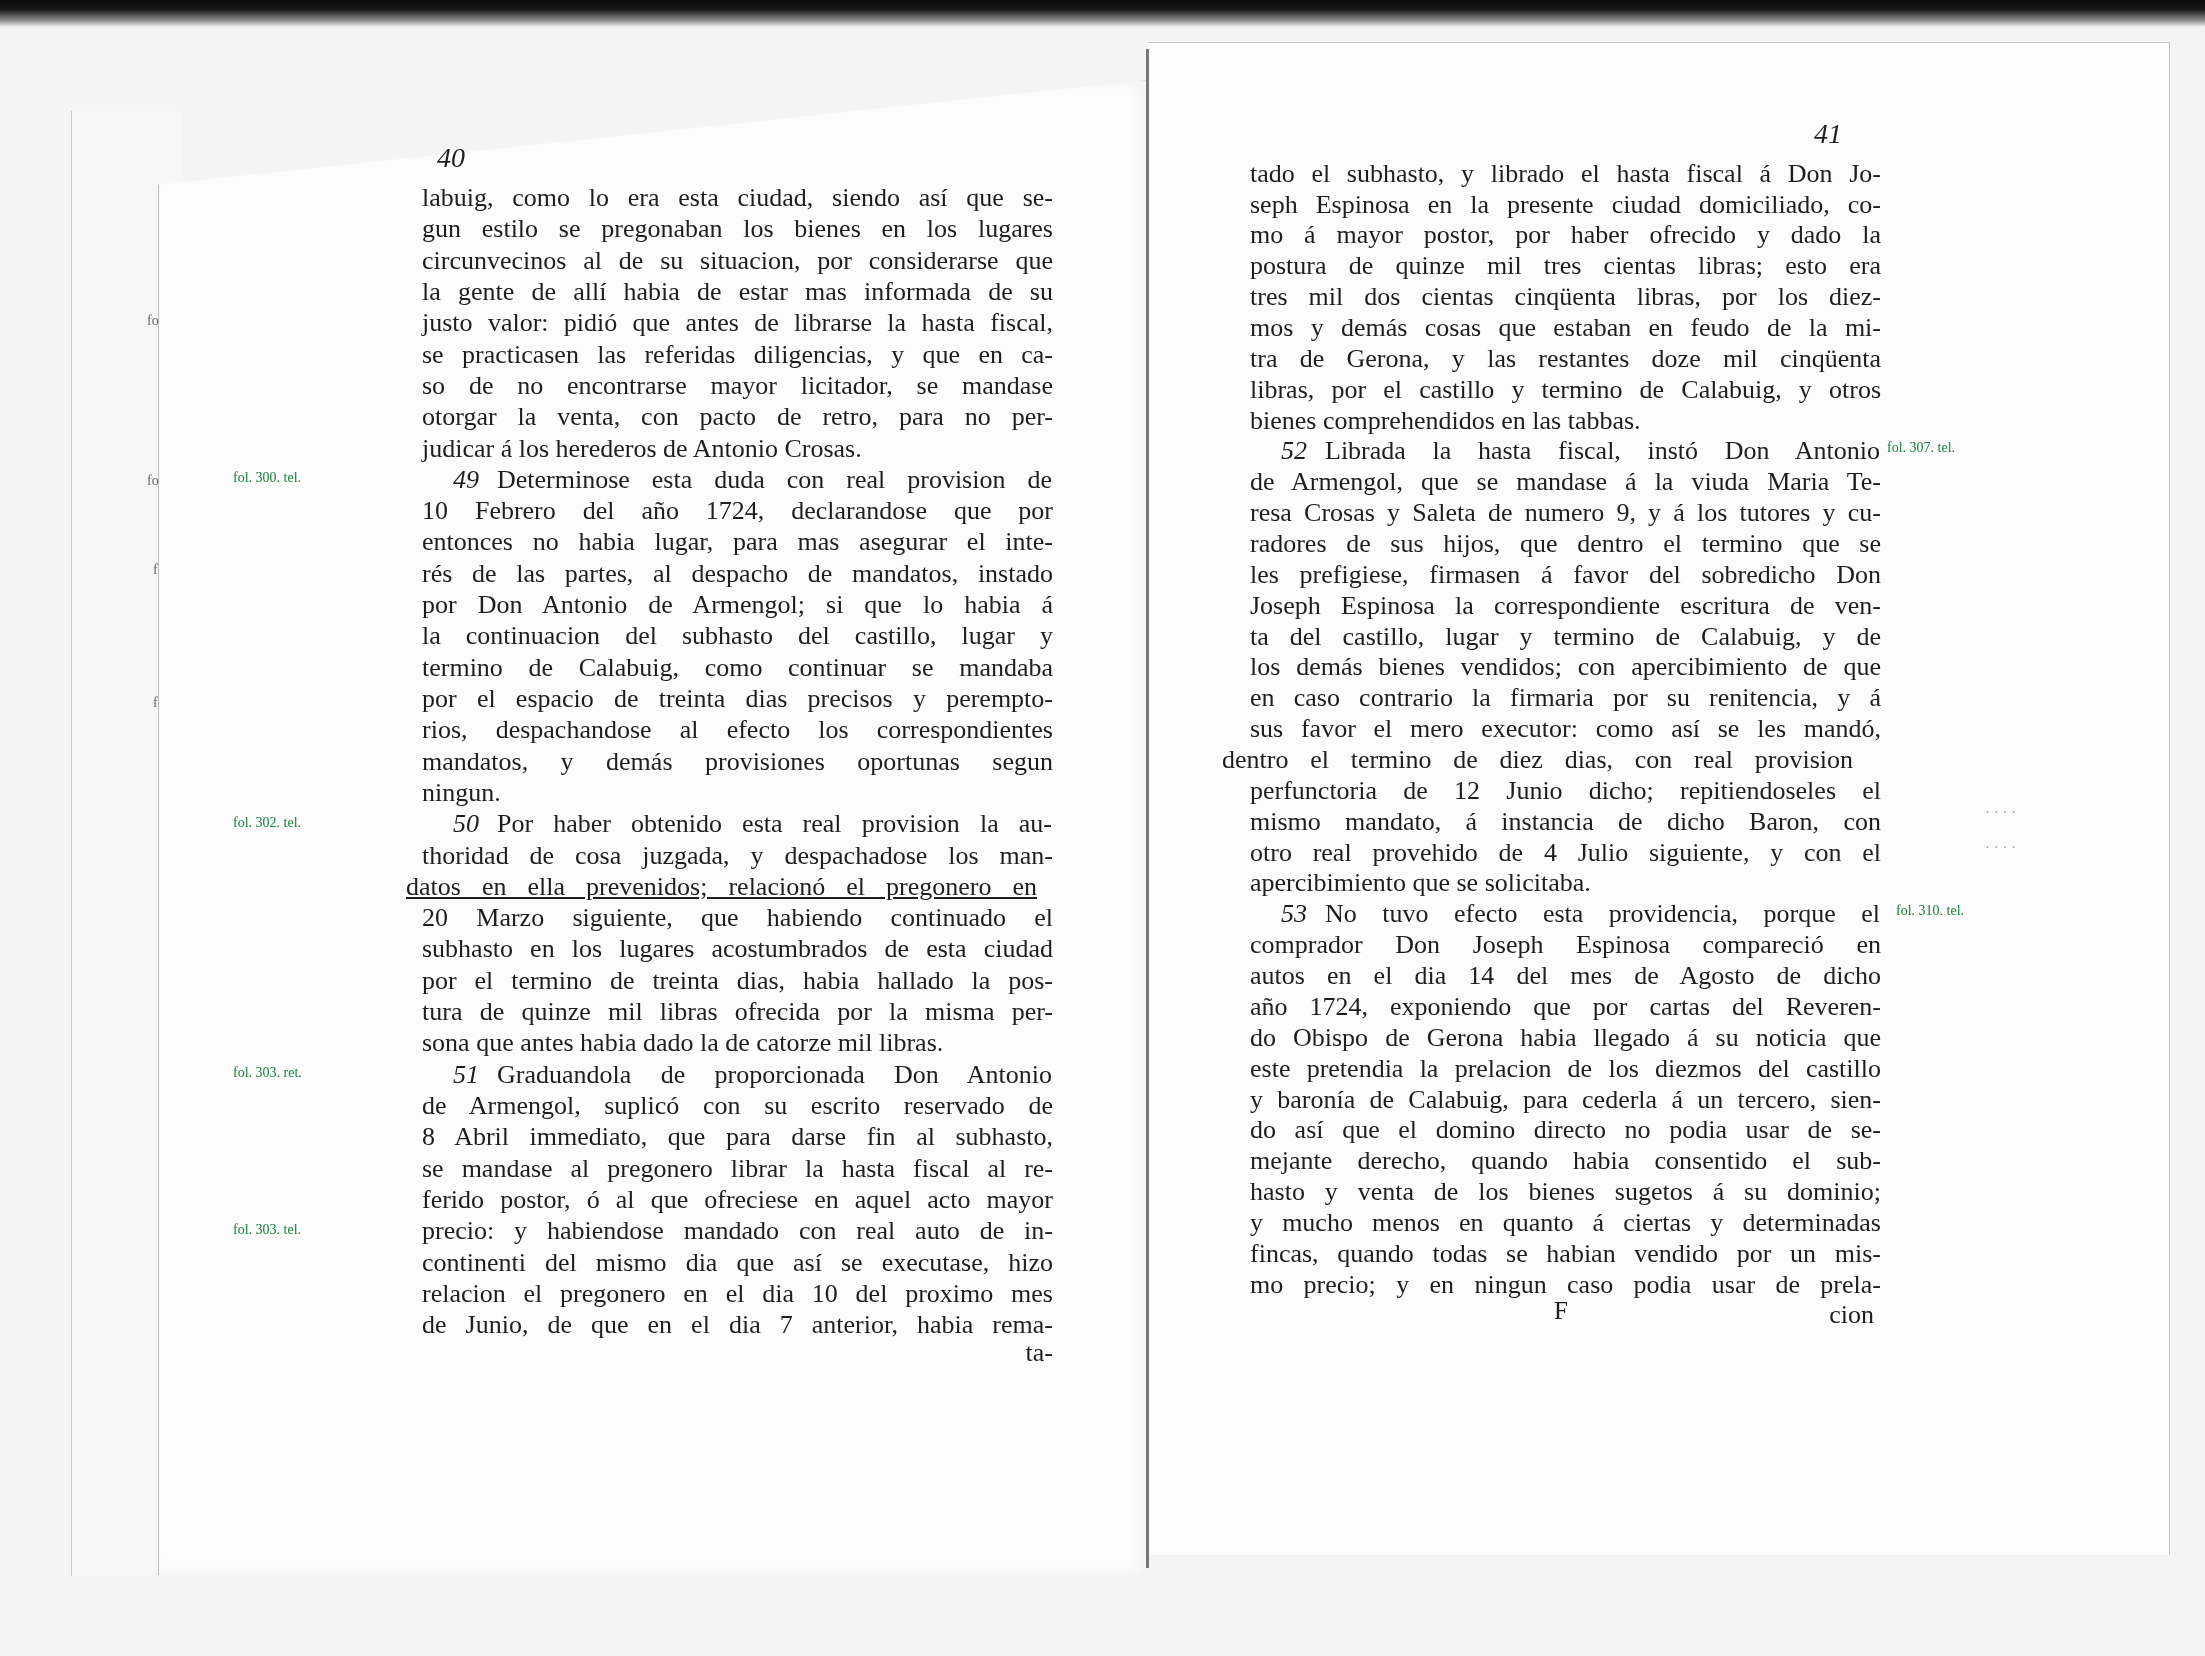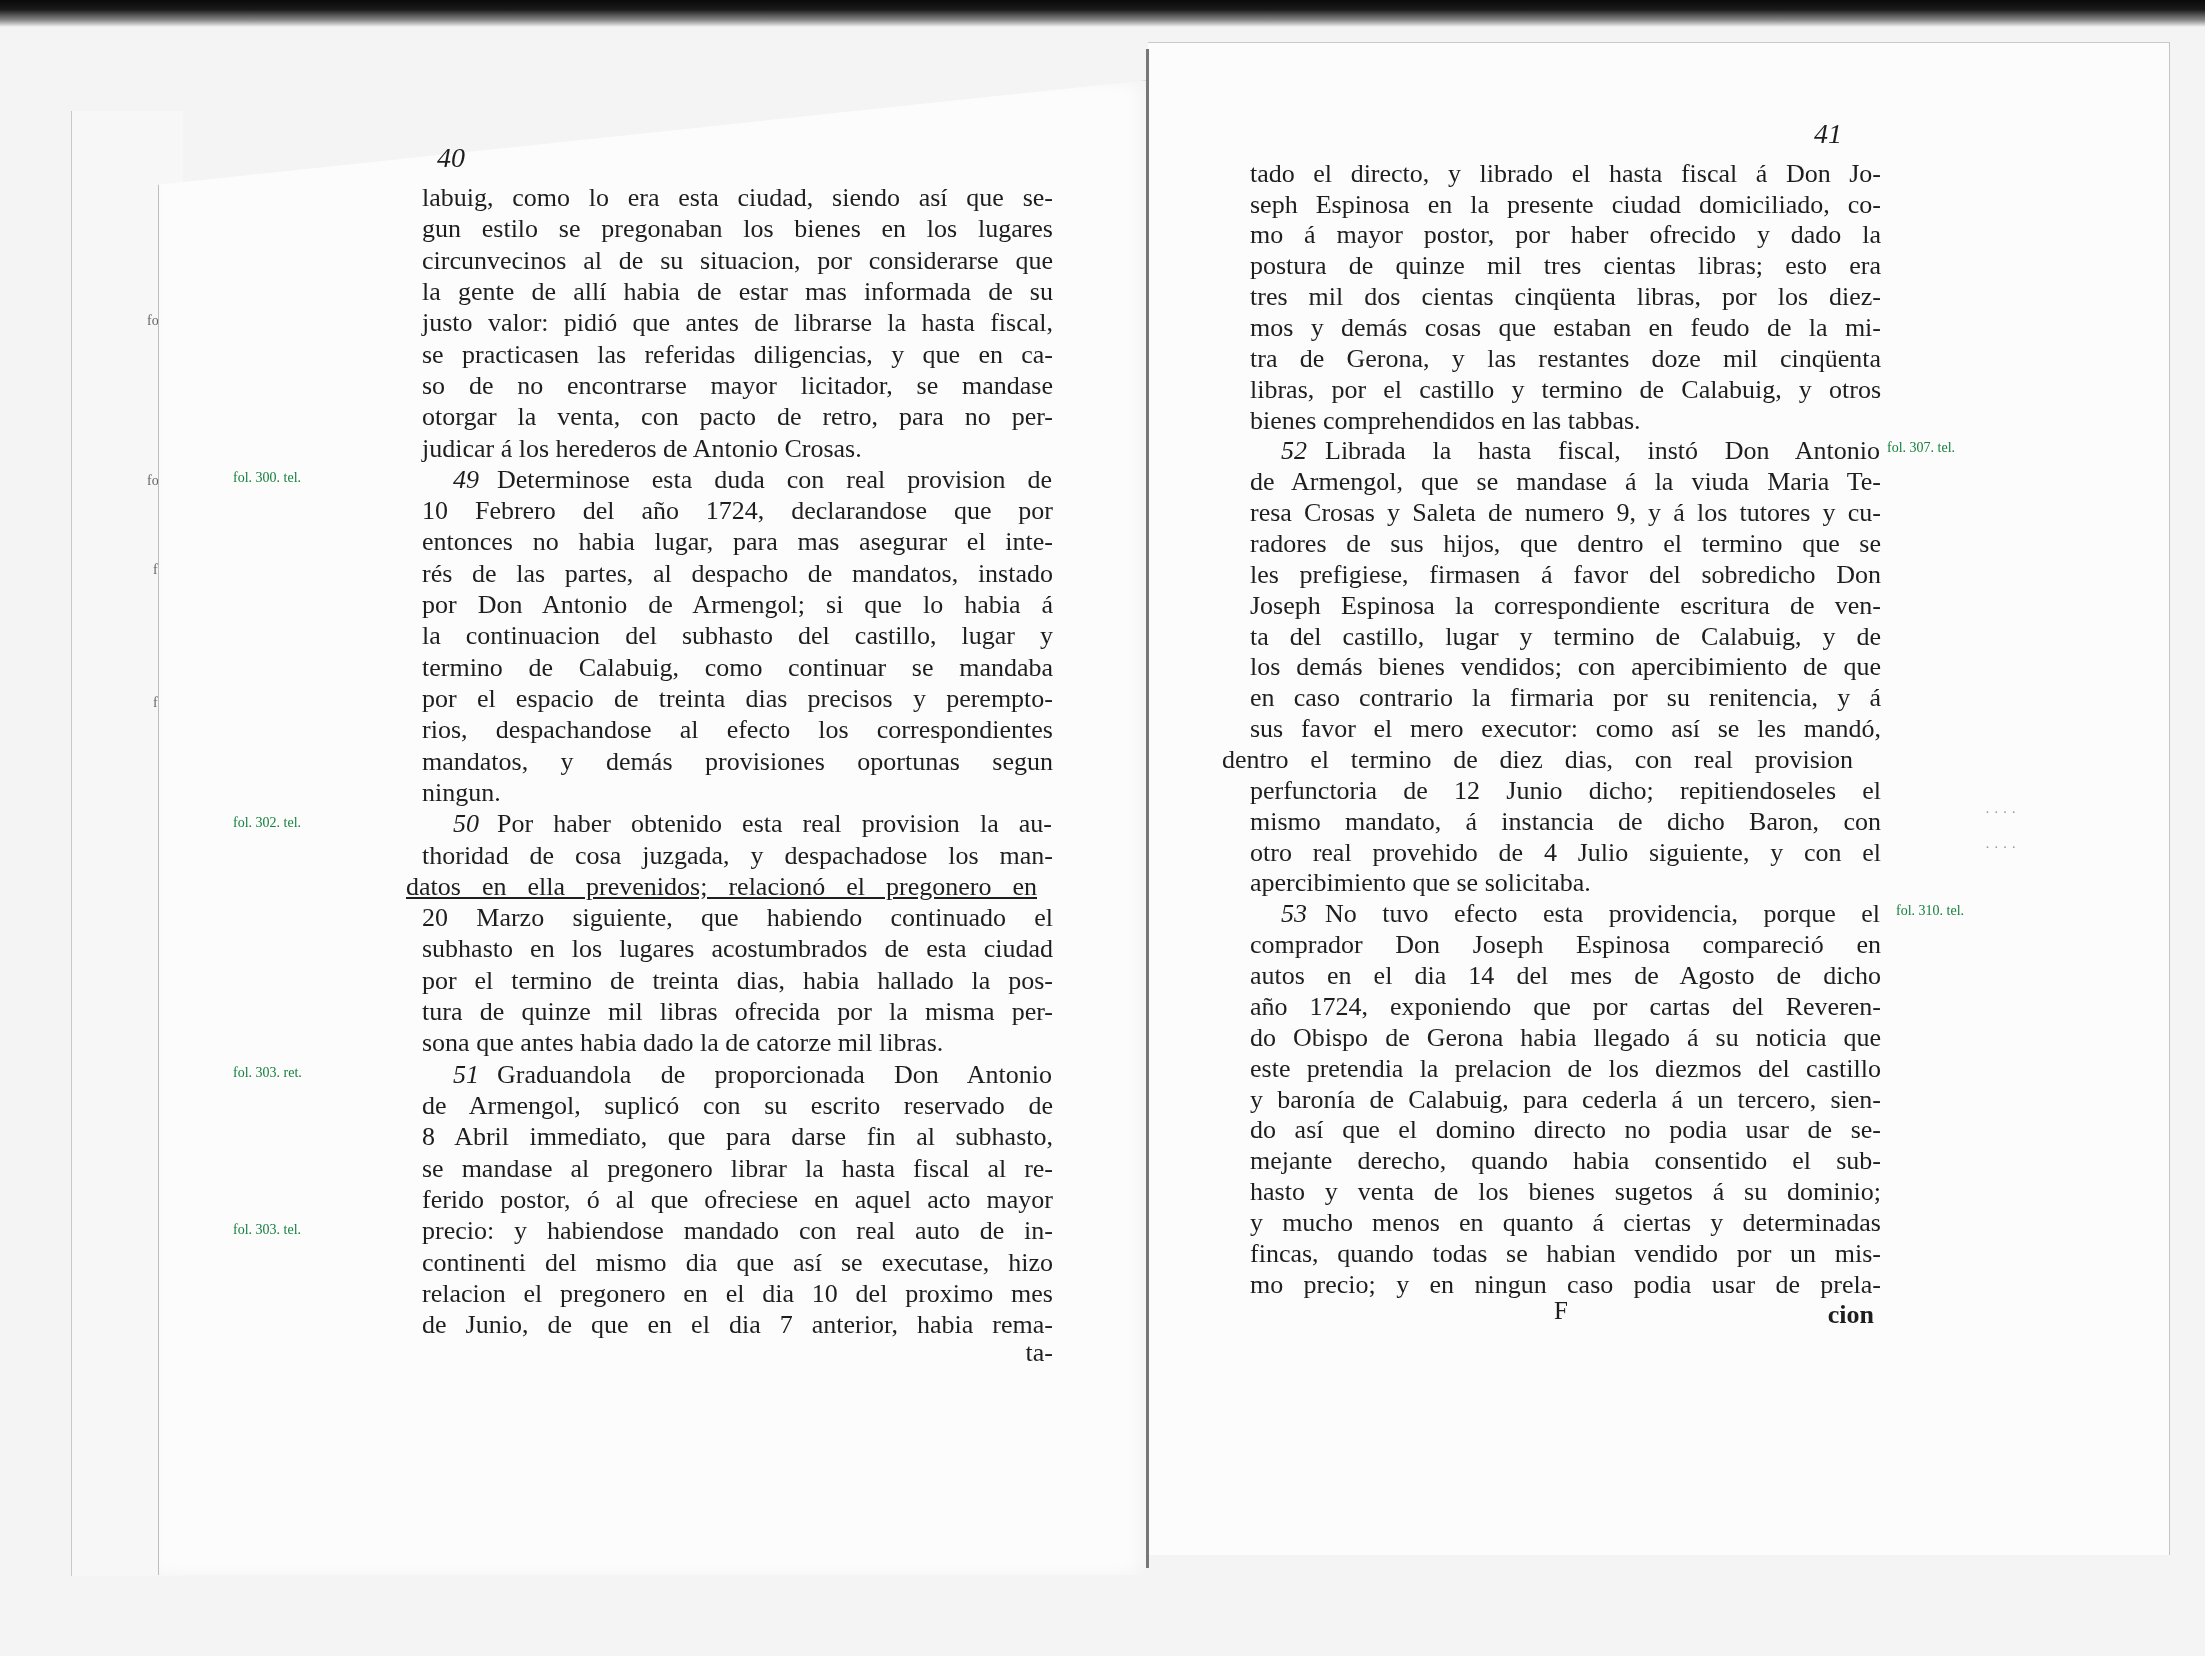--- a/index.html
+++ b/index.html
@@ -106,21 +106,21 @@
     <div class="line" style="left: 422px; top: 1090px; width: 631px;">de Armengol, suplicó con su escrito reservado de</div>
     <div class="line" style="left: 422px; top: 1121px; width: 631px;">8 Abril immediato, que para darse fin al subhasto,</div>
     <div class="line" style="left: 422px; top: 1153px; width: 631px;">se mandase al pregonero librar la hasta fiscal al re-</div>
     <div class="line" style="left: 422px; top: 1184px; width: 631px;">ferido postor, ó al que ofreciese en aquel acto mayor</div>
     <div class="line" style="left: 422px; top: 1215px; width: 631px;">precio: y habiendose mandado con real auto de in-</div>
     <div class="line" style="left: 422px; top: 1247px; width: 631px;">continenti del mismo dia que así se executase, hizo</div>
     <div class="line" style="left: 422px; top: 1278px; width: 631px;">relacion el pregonero en el dia 10 del proximo mes</div>
     <div class="line" style="left: 422px; top: 1309px; width: 631px;">de Junio, de que en el dia 7 anterior, habia rema-</div>
   </div>
 <div id="right-lines">
-    <div class="line" style="left: 1250px; top: 158px; width: 631px;">tado el directo, y librado el hasta fiscal á Don Jo-</div>
+    <div class="line" style="left: 1250px; top: 158px; width: 631px;">tado el subhasto, y librado el hasta fiscal á Don Jo-</div>
     <div class="line" style="left: 1250px; top: 189px; width: 631px;">seph Espinosa en la presente ciudad domiciliado, co-</div>
     <div class="line" style="left: 1250px; top: 219px; width: 631px;">mo á mayor postor, por haber ofrecido y dado la</div>
     <div class="line" style="left: 1250px; top: 250px; width: 631px;">postura de quinze mil tres cientas libras; esto era</div>
     <div class="line" style="left: 1250px; top: 281px; width: 631px;">tres mil dos cientas cinqüenta libras, por los diez-</div>
     <div class="line" style="left: 1250px; top: 312px; width: 631px;">mos y demás cosas que estaban en feudo de la mi-</div>
     <div class="line" style="left: 1250px; top: 343px; width: 631px;">tra de Gerona, y las restantes doze mil cinqüenta</div>
     <div class="line" style="left: 1250px; top: 374px; width: 631px;">libras, por el castillo y termino de Calabuig, y otros</div>
     <div class="line last" style="left: 1250px; top: 405px; width: 631px;">bienes comprehendidos en las tabbas.</div>
     <div class="line" style="left: 1281px; top: 435px; width: 599px;"><span class="pnum">52</span><span>Librada la hasta fiscal, instó Don Antonio</span></div>
     <div class="line" style="left: 1250px; top: 466px; width: 631px;">de Armengol, que se mandase á la viuda Maria Te-</div>
@@ -155,17 +155,17 @@
     <div class="margin" style="left: 233px; top: 470px;">fol. 300. tel.</div>
     <div class="margin" style="left: 233px; top: 815px;">fol. 302. tel.</div>
     <div class="margin" style="left: 233px; top: 1065px;">fol. 303. ret.</div>
     <div class="margin" style="left: 233px; top: 1222px;">fol. 303. tel.</div>
     <div class="margin" style="left: 1887px; top: 440px;">fol. 307. tel.</div>
     <div class="margin" style="left: 1896px; top: 903px;">fol. 310. tel.</div>
   </div>
 
 <div class="line right-align" style="left:933px; top:1337px; width:120px;">ta-</div>
 <div class="sig" style="left:1554px; top:1297px;">F</div>
-<div class="line right-align" style="left:1776px; top:1299px; width:98px;font-weight:bold;">cion</div>
+<div class="line right-align" style="left:1776px; top:1299px; width:98px;">cion</div>
 
 <div class="ghost" style="left:1985px; top:804px;">· · · ·</div>
 <div class="ghost" style="left:1985px; top:839px;">· · · ·</div>
 
 
 </body></html>

